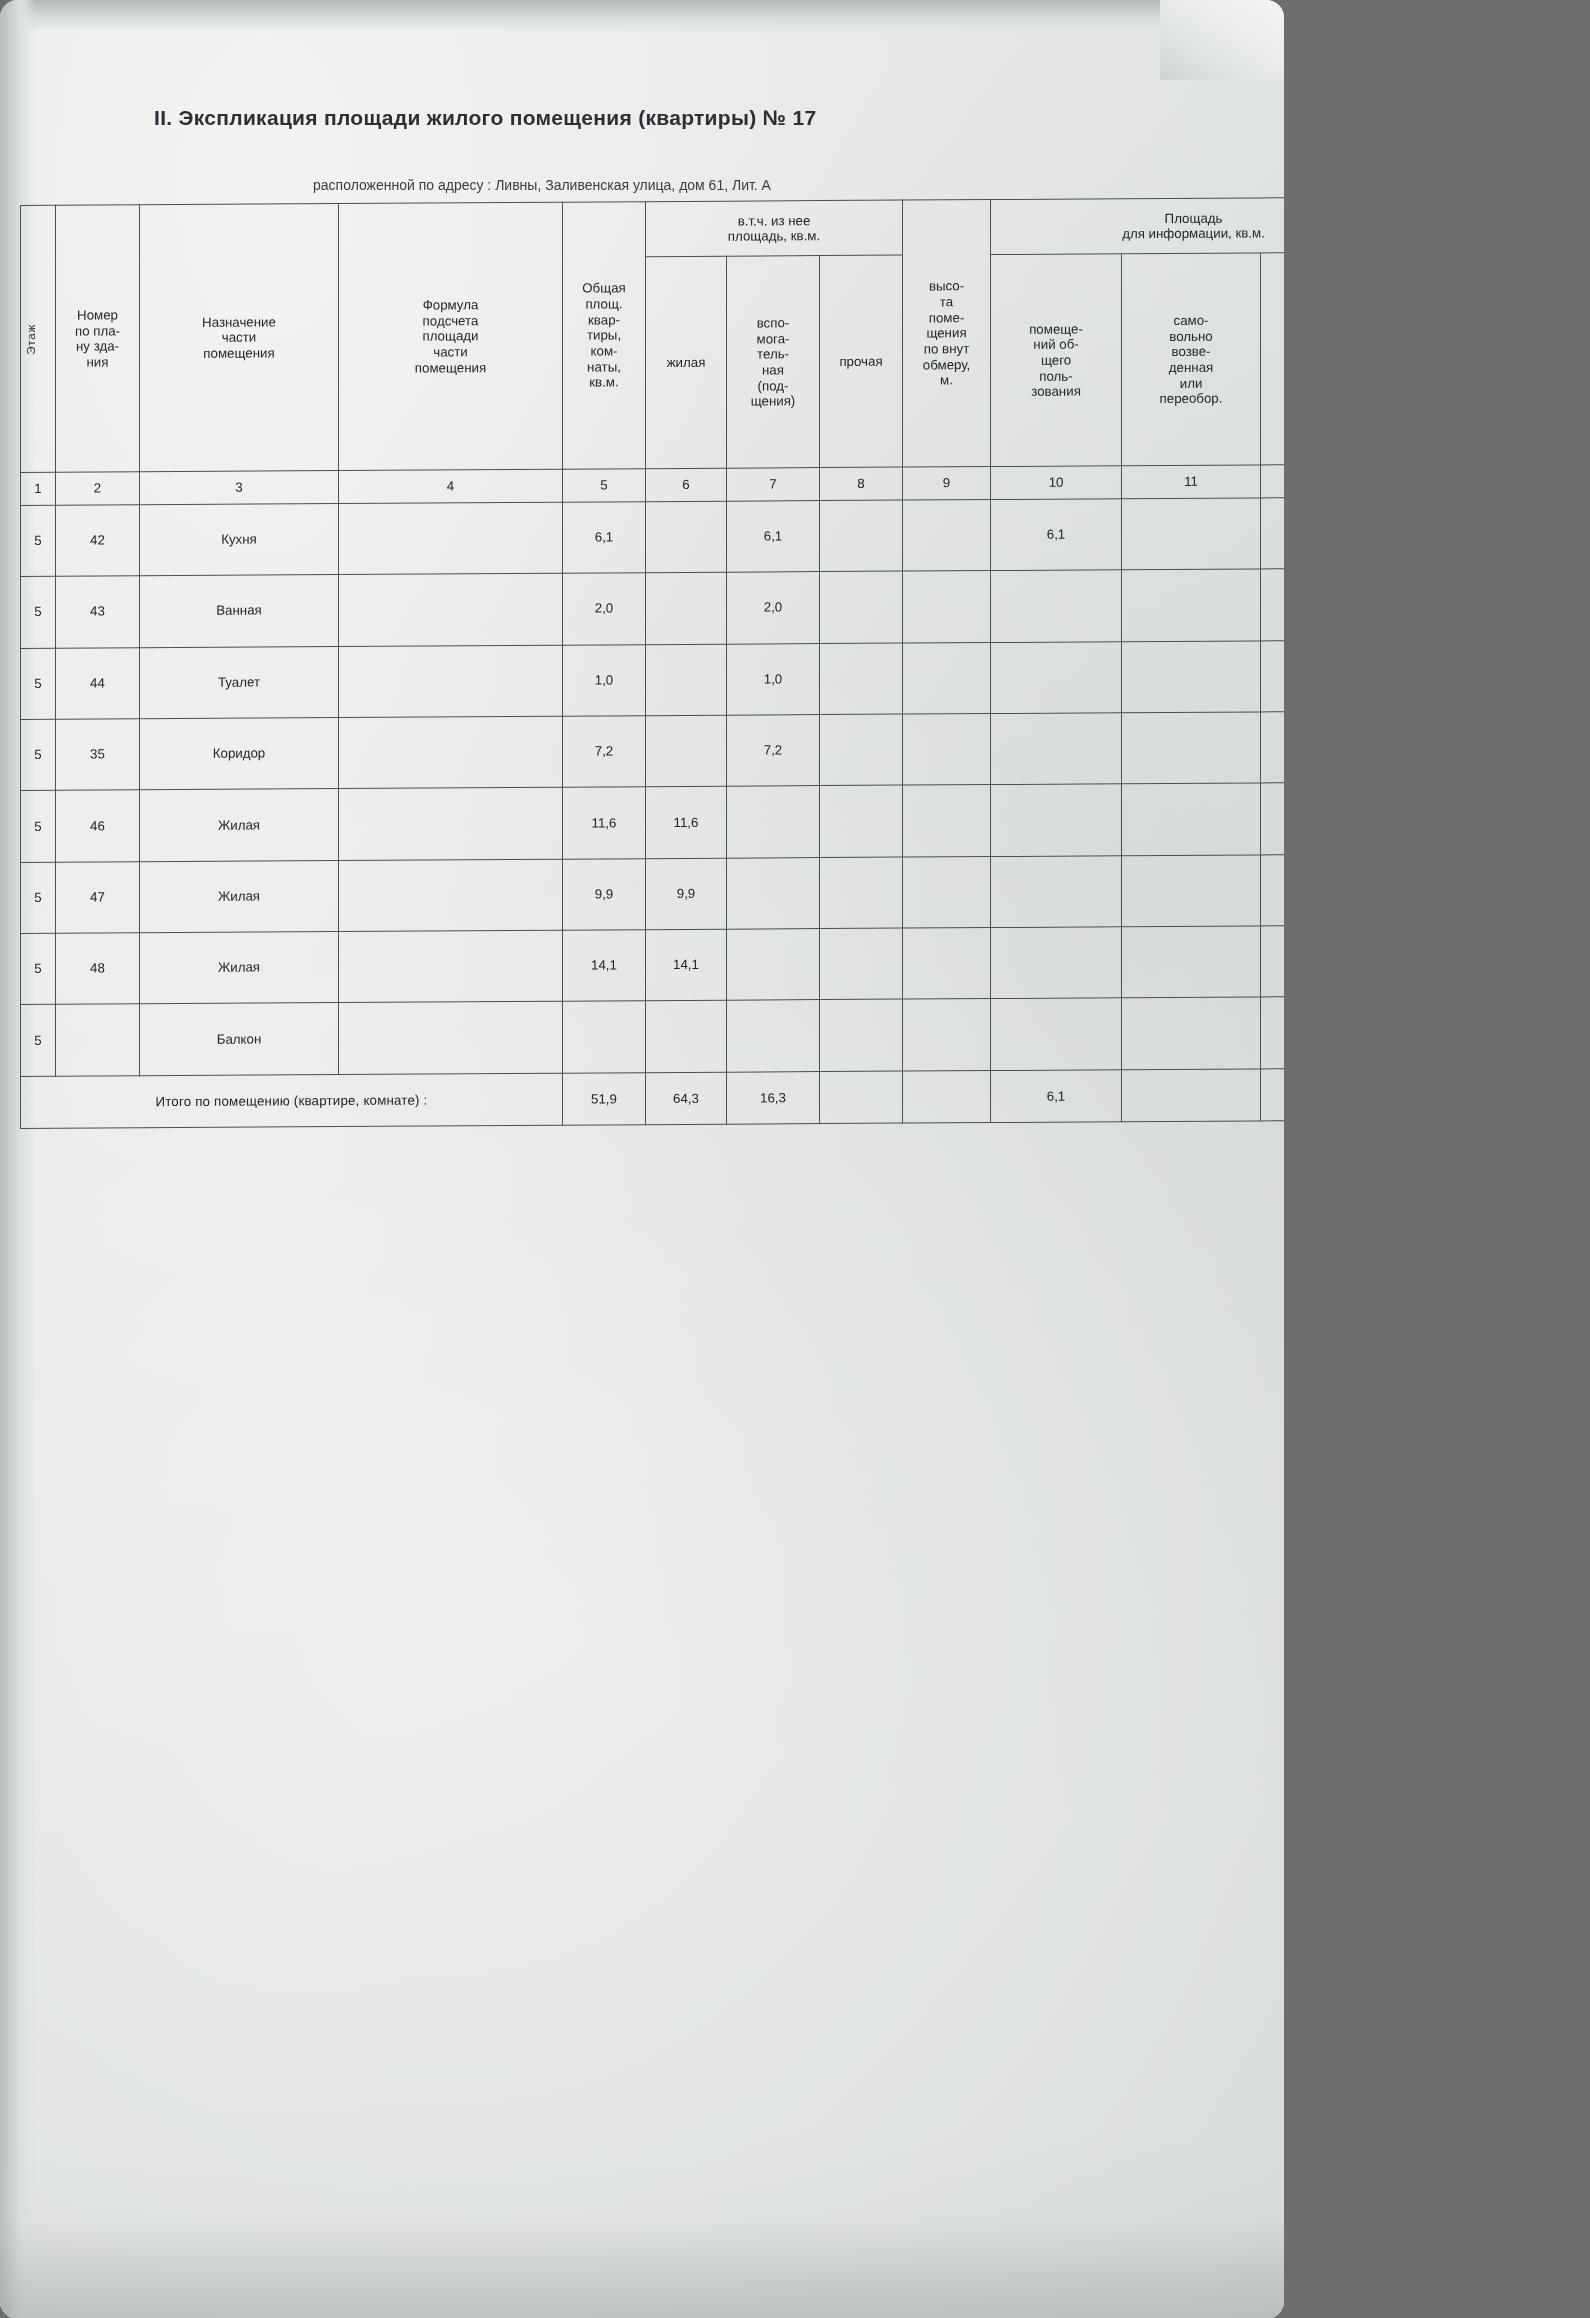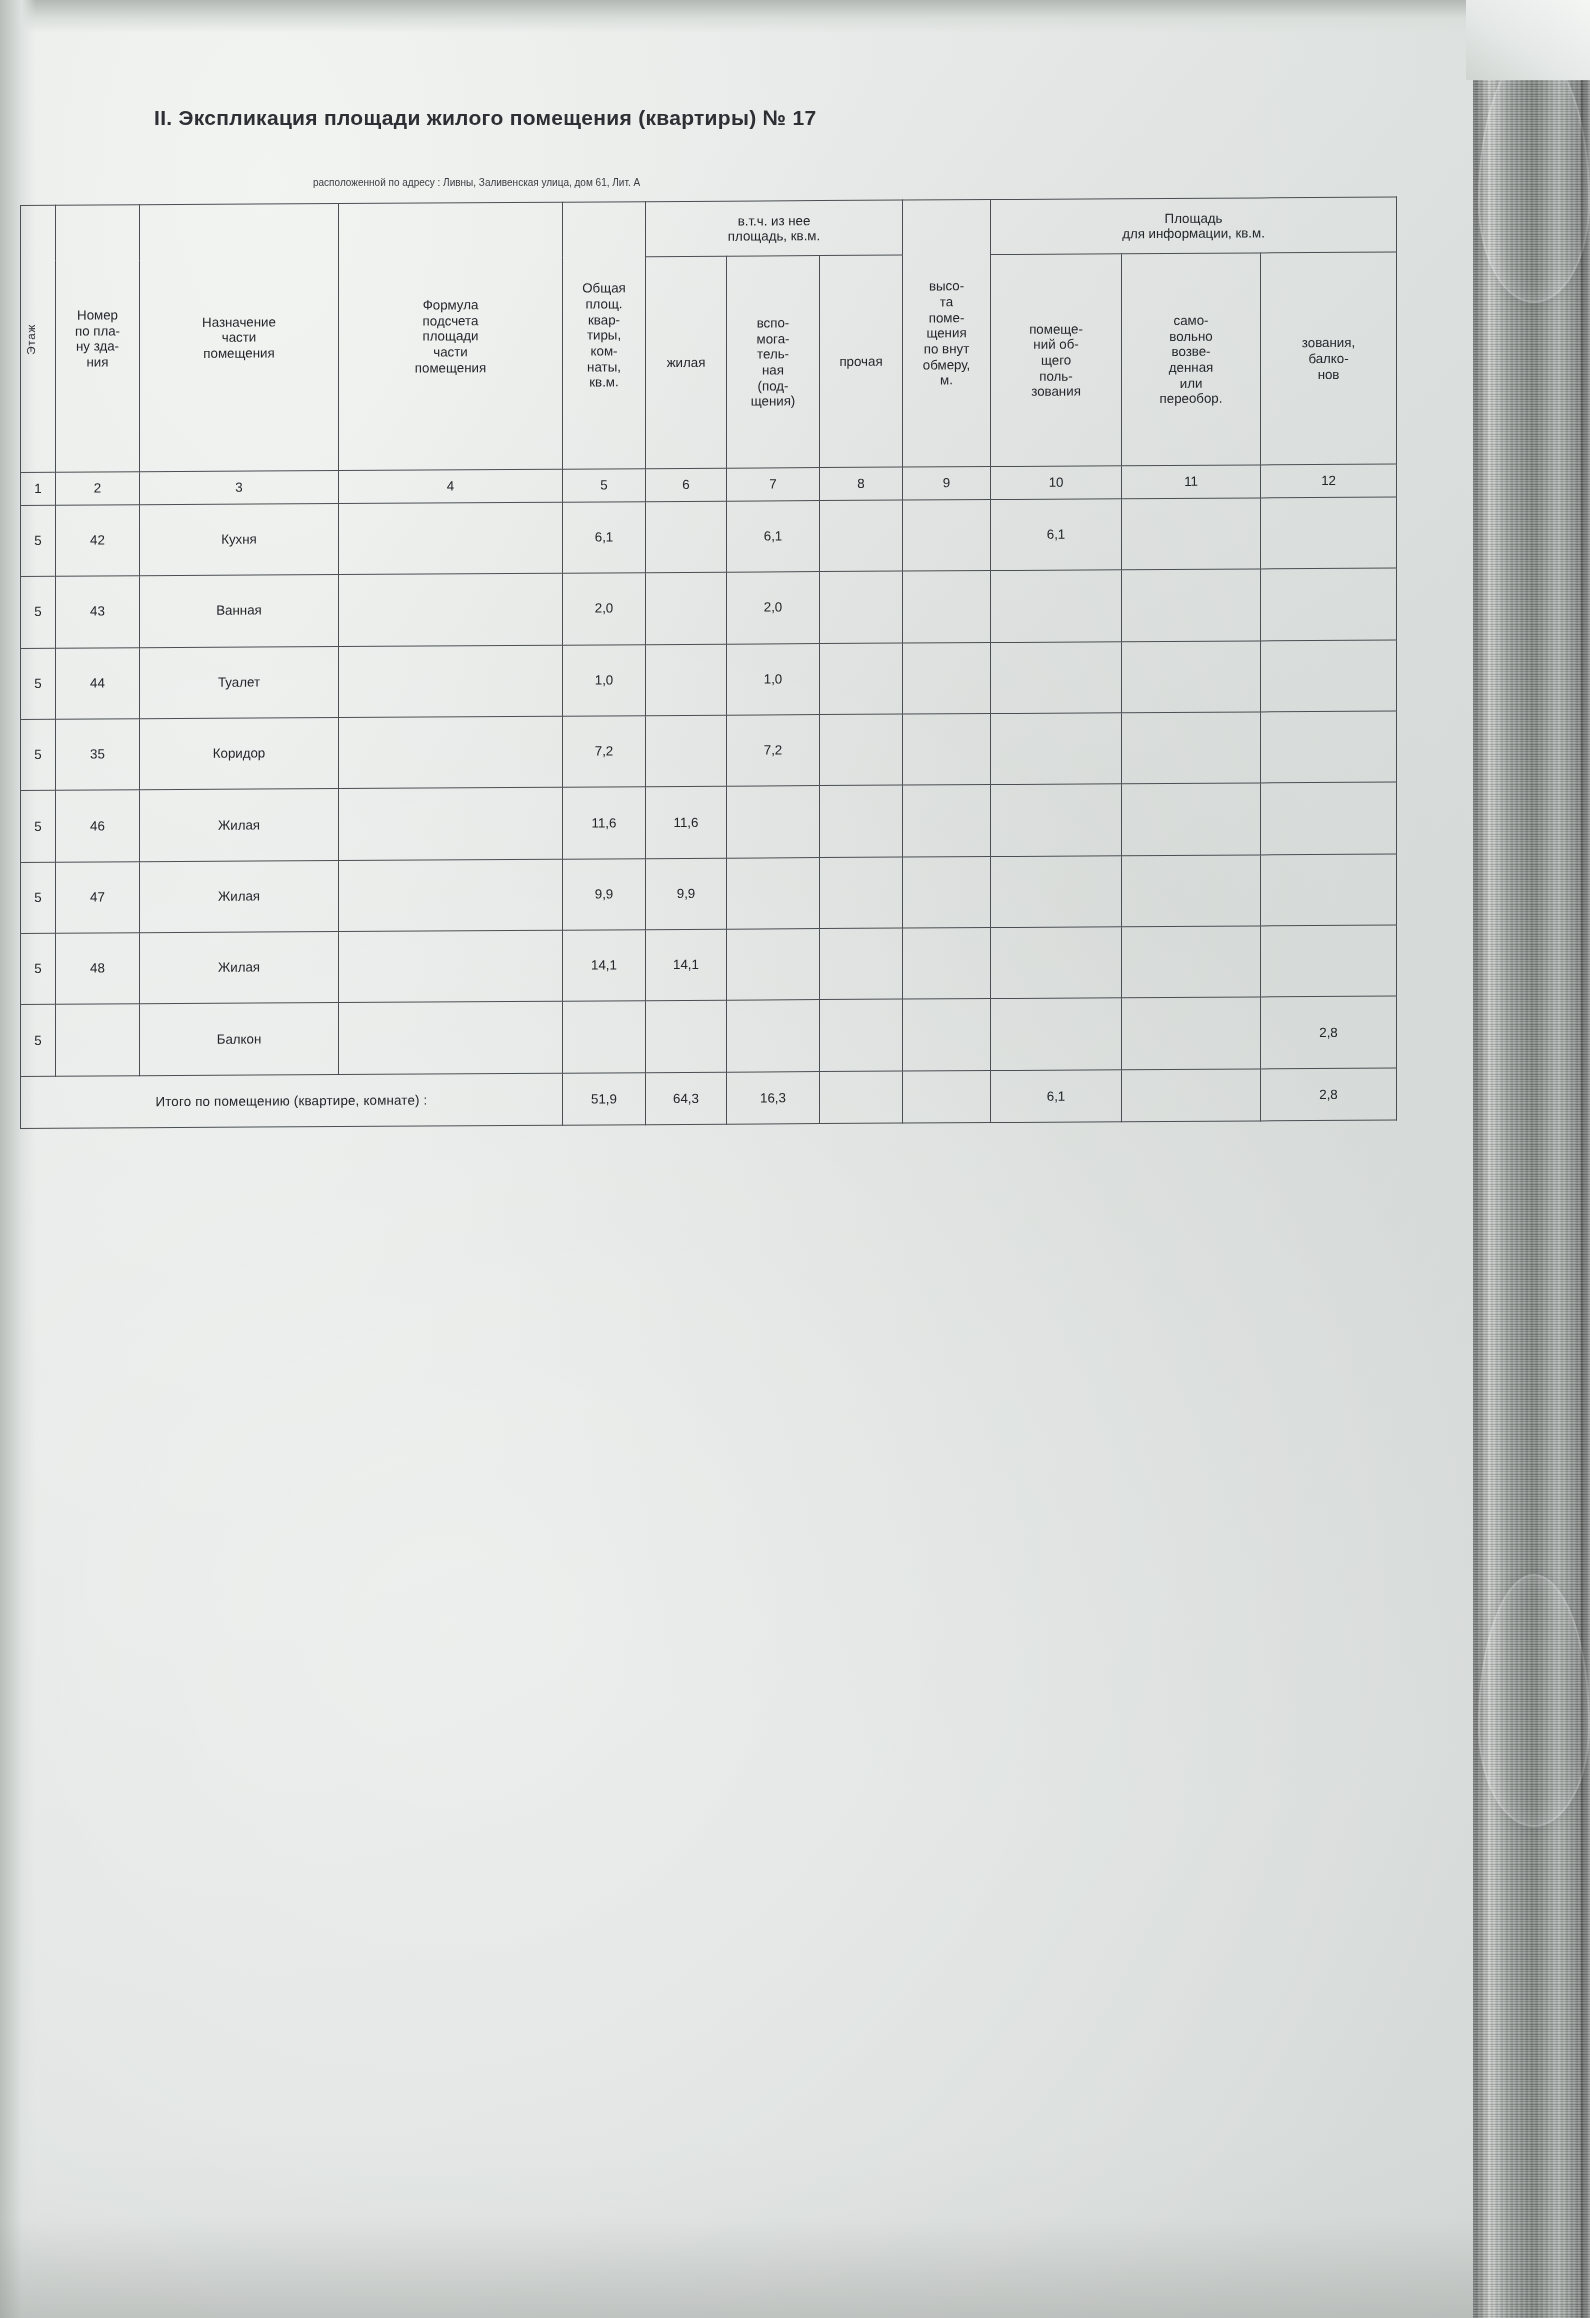--- a/index.html
+++ b/index.html
@@ -5,24 +5,25 @@
   html, body {
     margin: 0;
     padding: 0;
     background: #6d6e70;
   }
   body {
     font-family: "Liberation Sans", sans-serif;
   }
   #page {
     position: relative;
-    width: 1590px;
+    width: 1284px;
     height: 2319px;
     overflow: hidden;
     background: #c9ccc9;
+    border-radius: 18px;
   }
   
   .sheet {
     position: absolute;
     left: 0;
     top: 0;
     width: 1483px;
     height: 2319px;
     background:
       radial-gradient(ellipse at 18% 8%, #f2f4f2 0%, #e6e9e7 38%, #dfe3e1 62%, #d4d9d7 100%);
@@ -106,21 +107,21 @@
     font-size: 21px;
     font-weight: bold;
     color: #2c2f33;
     letter-spacing: 0.3px;
     white-space: nowrap;
   }
   .doc-subtitle {
     position: absolute;
     left: 313px;
     top: 177px;
-    font-size: 10px;
+    font-size: 14px;
     color: #3a3d41;
     white-space: nowrap;
   }
 
   
   .table-wrap {
     position: absolute;
     left: 20px;
     top: 205px;
     width: 1375px;

